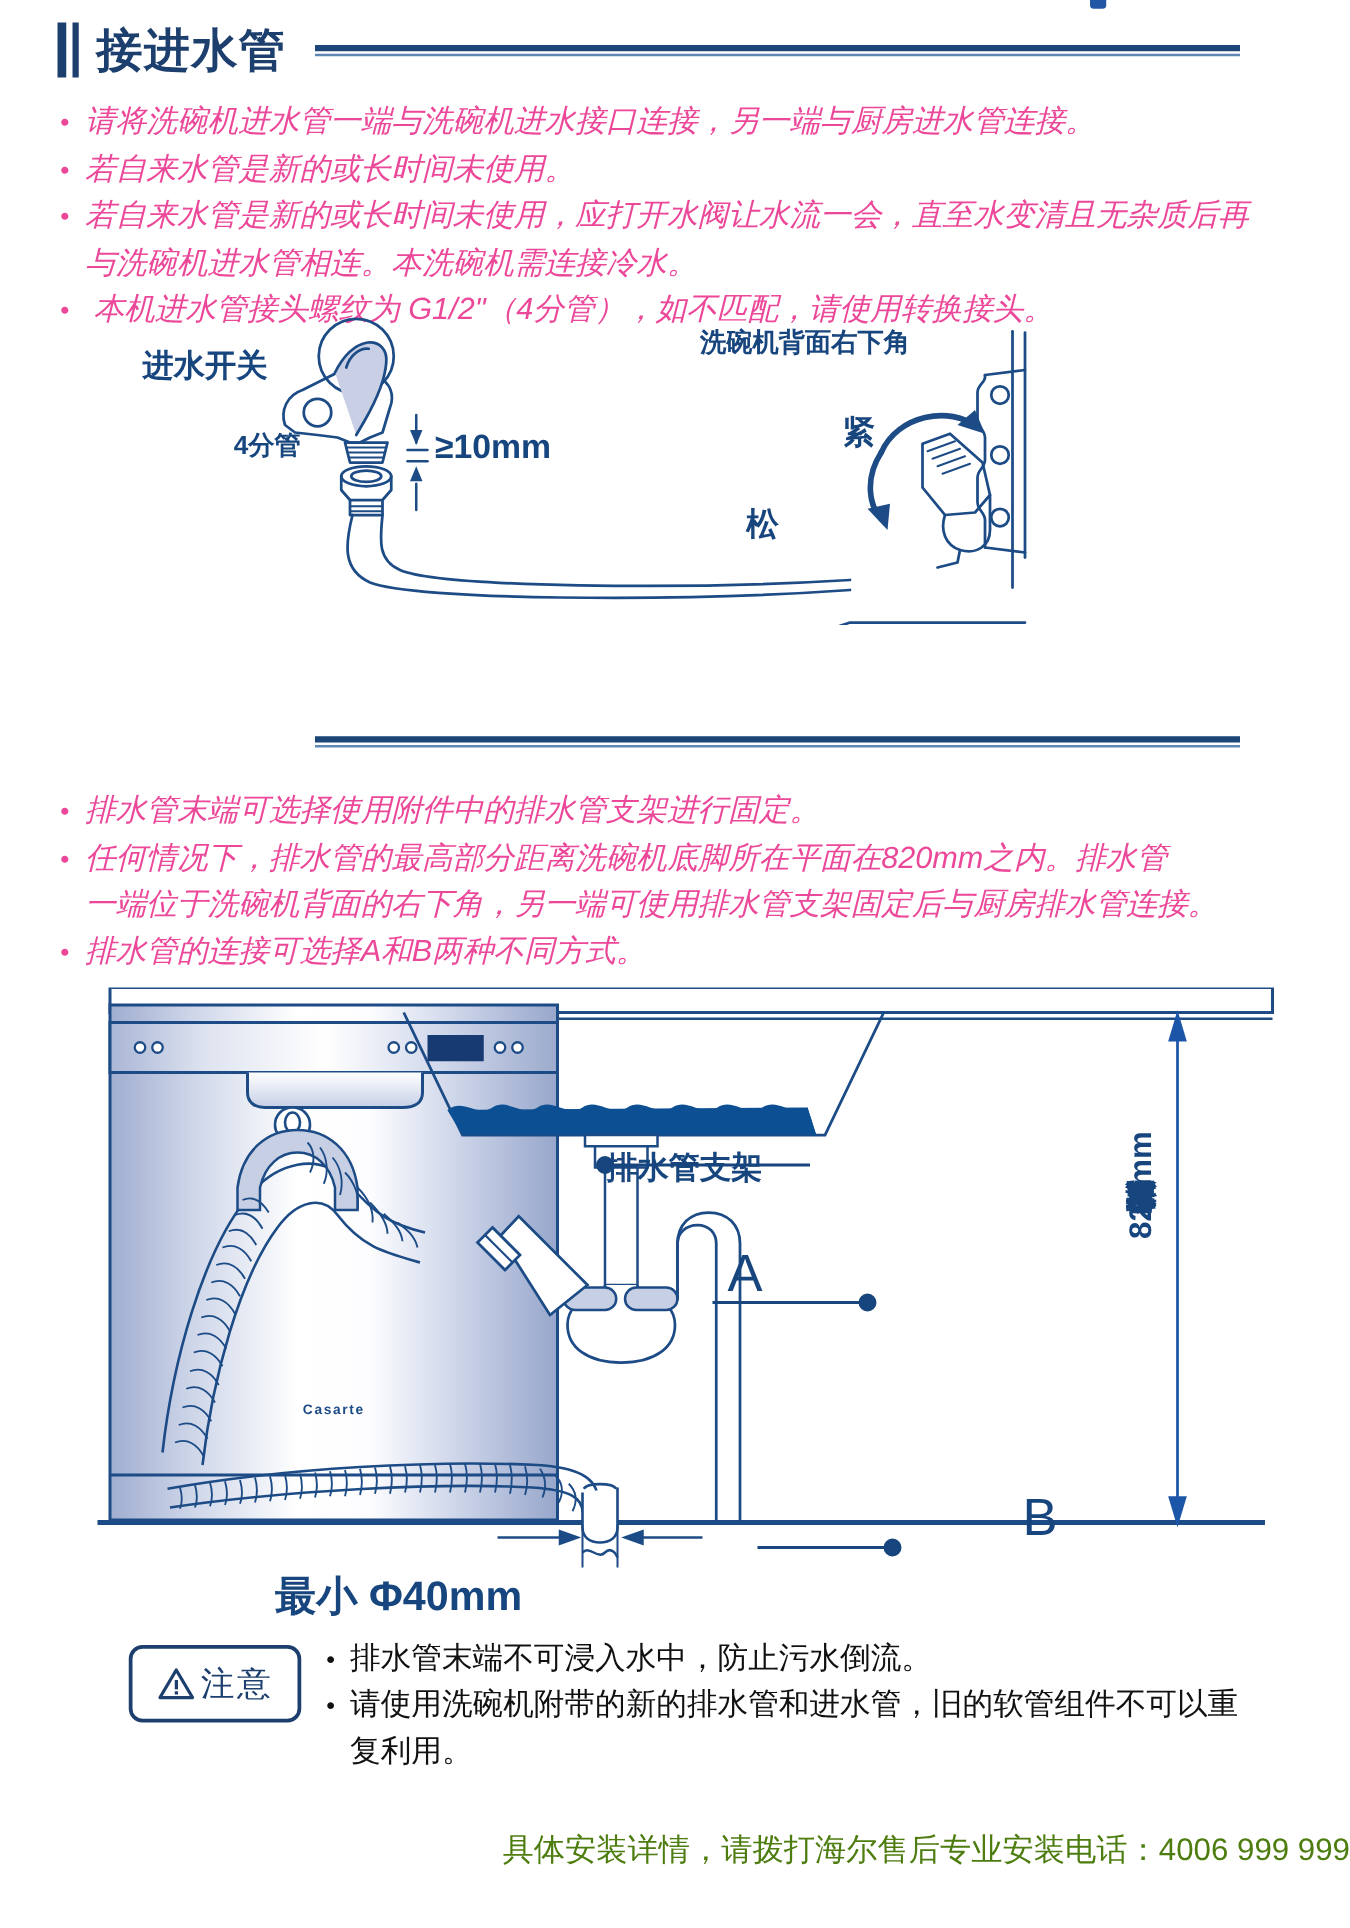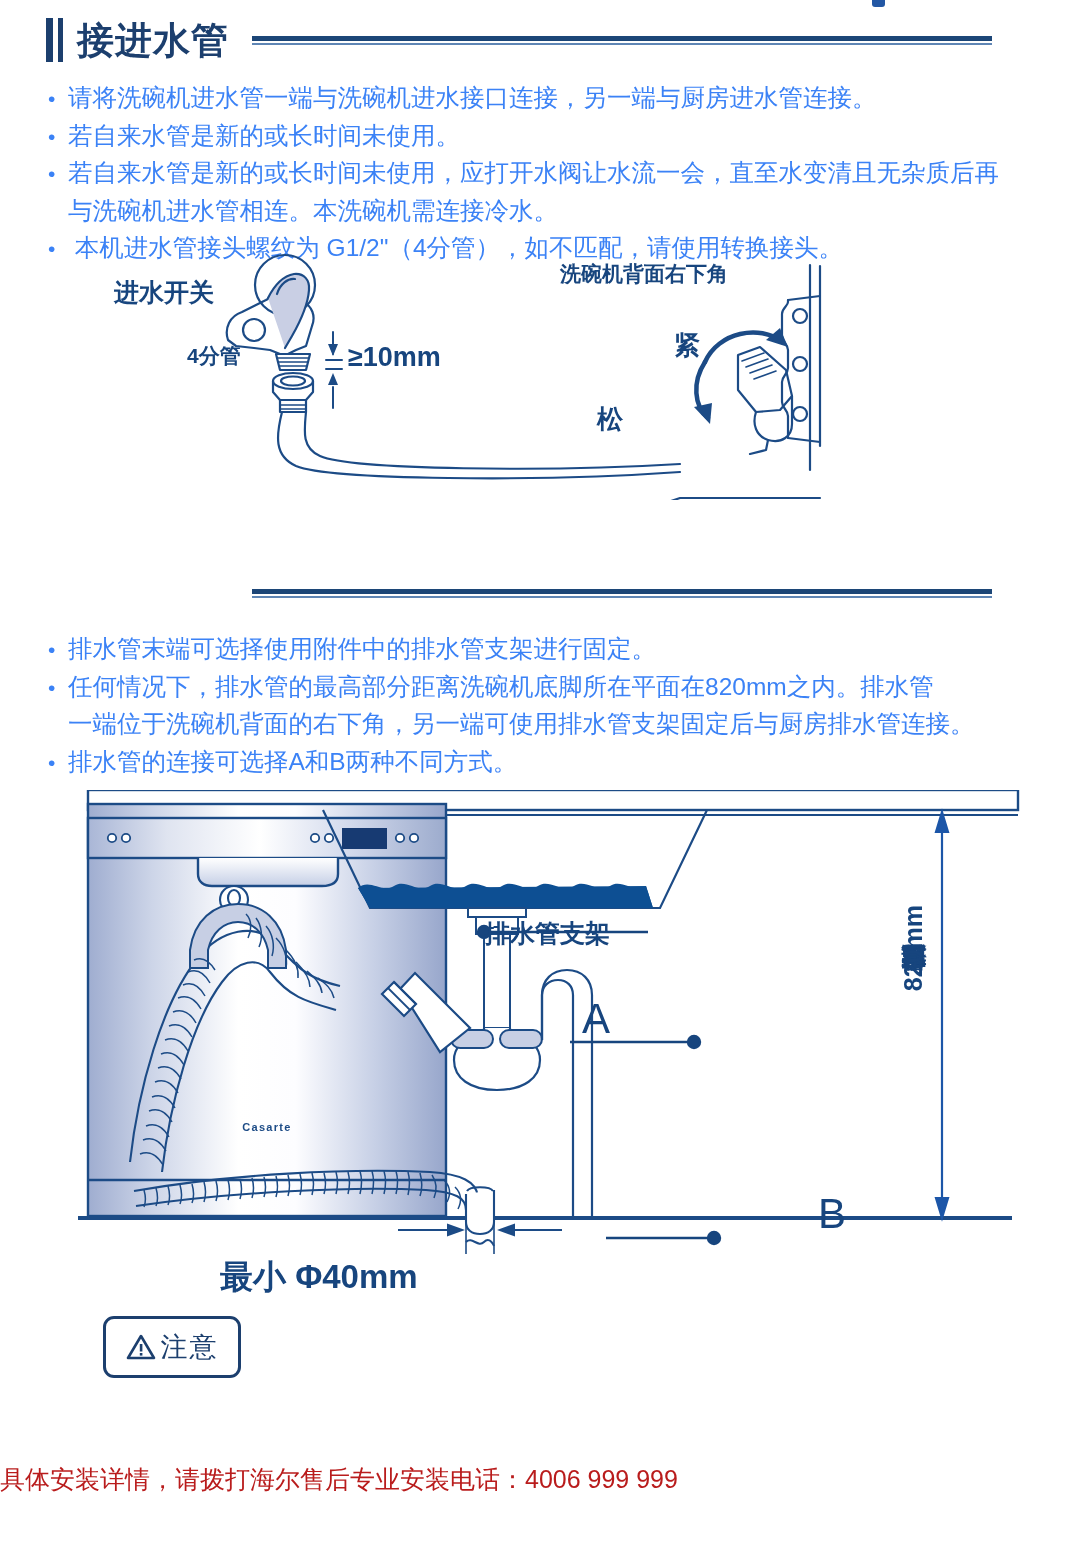--- a/index.html
+++ b/index.html
@@ -63,22 +63,23 @@
     position: absolute;
     top: 7px; left: 0; right: 0;
     height: 2px;
     background: #5f86b5;
   }
 
   
   .bullets {
     position: absolute;
     font-size: 24.5px;
-    color: #3b82f6;
+    color: #ec4899;
     line-height: 1.33;
+    font-style: italic;
   }
   .bullets p {
     margin: 0 0 5px 0;
     text-indent: -20px;
     padding-left: 20px;
   }
   .bullets p::before {
     content: "•";
     display: inline-block;
     width: 20px;
@@ -146,23 +147,23 @@
     text-indent: 0;
     font-size: 20px;
   }
   .caution-list p.cont { text-indent: 0; }
   .caution-list p.cont::before { content: ""; width: 0; }
 
   
   .footer {
     position: absolute;
     width: 1080px;
-    text-align: left;
+    text-align: right;
     font-size: 25px;
-    color: #b91c1c;
+    color: #4d7c0f;
     left: 0;
   }
 
   
   .top-mark {
     position: absolute;
     top: 0px;
     left: 872px;
     width: 13px;
     height: 7px;
@@ -464,19 +465,24 @@
 
   <div class="caution" style="top:1310px; left:103px; width:900px;">
     <div class="caution-badge">
       <svg class="tri" width="30" height="28" viewBox="0 0 30 28">
         <polygon points="15,3 28,25 2,25" fill="none" stroke="#1c3f6e" stroke-width="2.6" stroke-linejoin="round"></polygon>
         <rect x="13.8" y="11" width="2.6" height="7.5" fill="#1c3f6e"></rect>
         <rect x="13.8" y="20" width="2.6" height="2.6" fill="#1c3f6e"></rect>
       </svg>
       <span class="ctext">注意</span>
     </div>
+    <div class="caution-list">
+      <p>排水管末端不可浸入水中，防止污水倒流。</p>
+      <p>请使用洗碗机附带的新的排水管和进水管，旧的软管组件不可以重</p>
+      <p class="cont">复利用。</p>
+    </div>
   </div>
 
   <div class="footer" style="top:1463px;">
     <span>具体安装详情，请拨打海尔售后专业安装电话：4006 999 999</span>
   </div>
 
 </div>
 
 </body></html>

